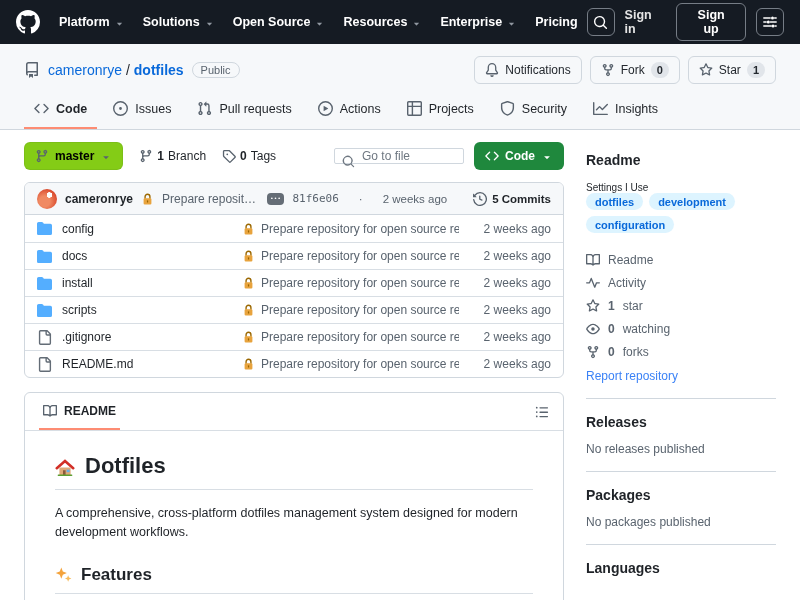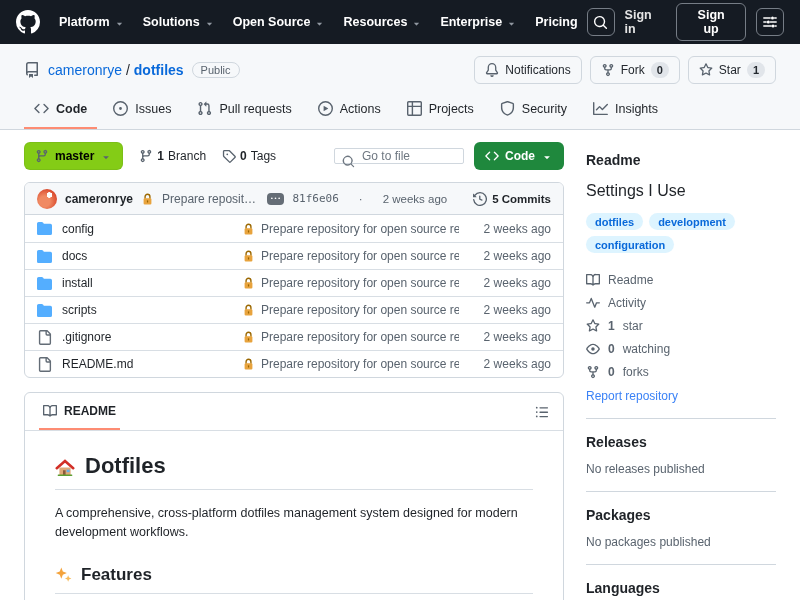--- a/index.html
+++ b/index.html
@@ -76,21 +76,21 @@
 .readme-tab{display:flex;align-items:center;gap:7px;font-weight:600;font-size:12px;height:100%;border-bottom:2px solid #fd8c73;padding:0 4px;cursor:pointer}
 .readme-tab svg{color:#59636e}
 .outline-btn{margin-left:auto;color:#59636e;cursor:pointer;display:flex}
 .readme-body{padding:22px 30px}
 .md-h1{font-size:22px;font-weight:700;display:flex;align-items:center;gap:10px;padding-bottom:10px;border-bottom:1px solid #d8dee4}
 .md-p{margin-top:14px;font-size:12.5px;line-height:1.55}
 .md-h2{margin-top:22px;font-size:17px;font-weight:700;display:flex;align-items:center;gap:8px;padding-bottom:8px;border-bottom:1px solid #d8dee4}
 
 .sidebar{padding-top:10px}
 .sb-title{font-size:14px;font-weight:700;margin-bottom:14px}
-.sb-desc{font-size:16px;margin-bottom:13px}
+.sb-desc{font-size:10px;}
 .chips{display:flex;flex-wrap:wrap;gap:6px;margin-bottom:15px}
 .chip{background:#ddf4ff;color:#0969da;font-size:11px;font-weight:600;padding:2.5px 9px;border-radius:999px;cursor:pointer}
 .meta-item{display:flex;align-items:center;gap:8px;color:#59636e;padding:4.5px 0;cursor:pointer}
 .meta-item b{font-weight:700}
 .report{color:#3b82f6;margin-top:6px;cursor:pointer}
 .sb-hr{border:none;border-top:1px solid #d0d7de;margin:15px 0}
 .empty{color:#59636e}
 .sb-section .sb-title{margin-bottom:12px}
 </style>
 </head>

